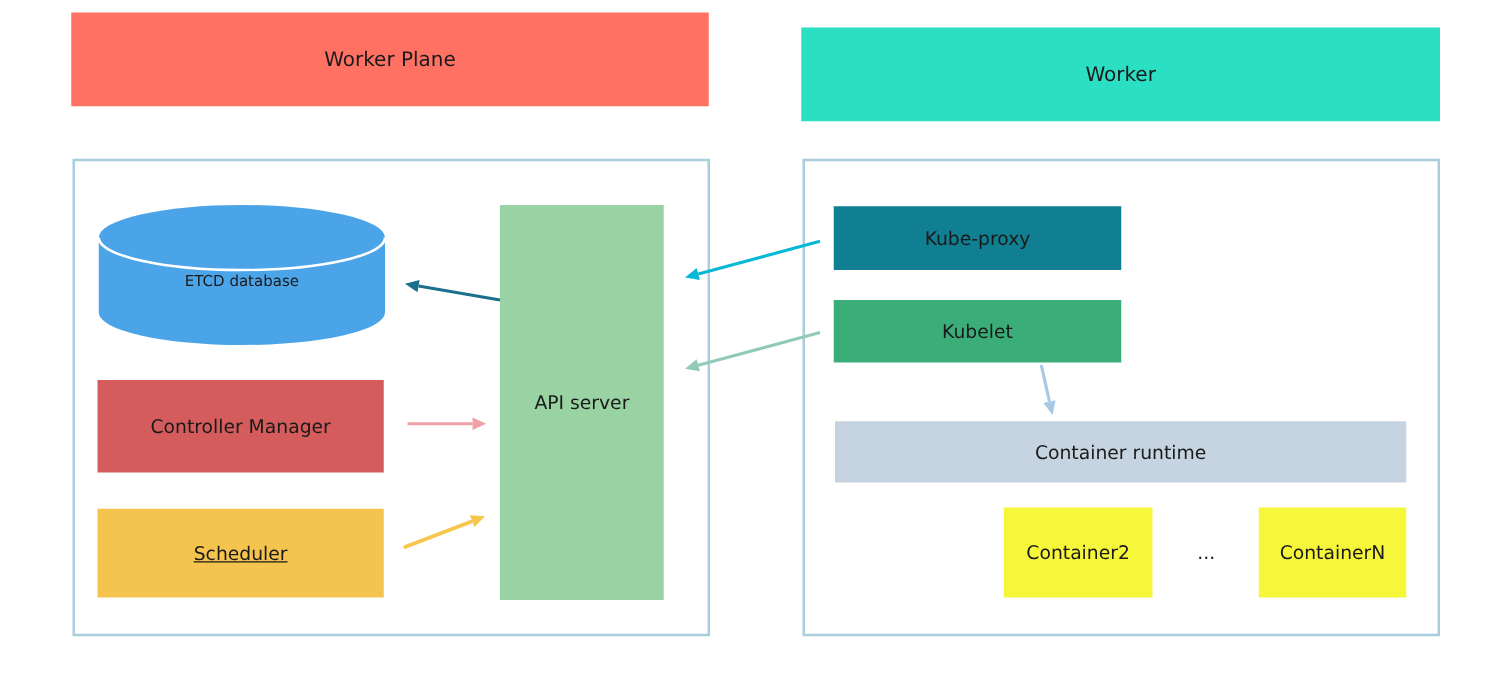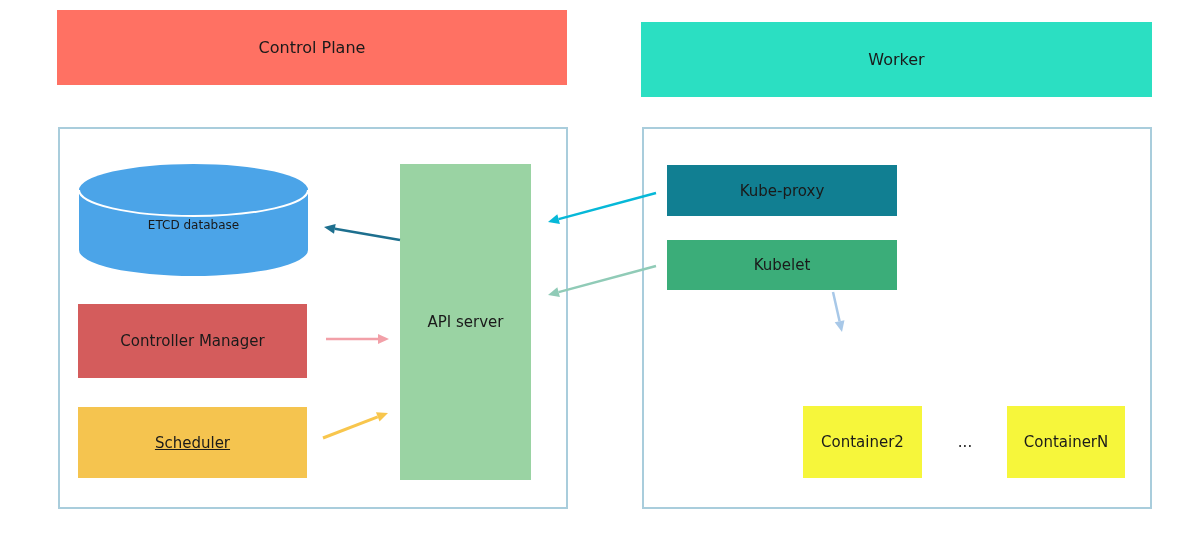--- a/index.html
+++ b/index.html
@@ -61,21 +61,21 @@
     left: 0; top: 0; width: 1199px; height: 543px;
     pointer-events: none;
   }
 </style>
 </head>
 <body>
 
 <div class="page">
 
   <div class="bar cp-bar">
-    <span>Control Plane</span>
+    <span>Worker Plane</span>
   </div>
   <div class="bar worker-bar">
     <span>Worker</span>
   </div>
 
   <div class="group-box cp-box"></div>
   <div class="group-box worker-box"></div>
 
   <svg class="etcd-svg" viewBox="0 0 231 114">
     <path d="M1,27 L1,87 A114.5,26 0 0 0 230,87 L230,27 Z" fill="var(--etcd)"></path>
@@ -92,20 +92,23 @@
   </div>
   <div class="node api-server">
     <span>API server</span>
   </div>
 
   <div class="node kube-proxy">
     <span>Kube-proxy</span>
   </div>
   <div class="node kubelet">
     <span>Kubelet</span>
+  </div>
+  <div class="node container-runtime">
+    <span>Container runtime</span>
   </div>
   <div class="node container-2">
     <span>Container2</span>
   </div>
   <div class="node ellipsis">...</div>
   <div class="node container-n">
     <span>ContainerN</span>
   </div>
 
   <svg class="arrows-layer" viewBox="0 0 1199 543">

